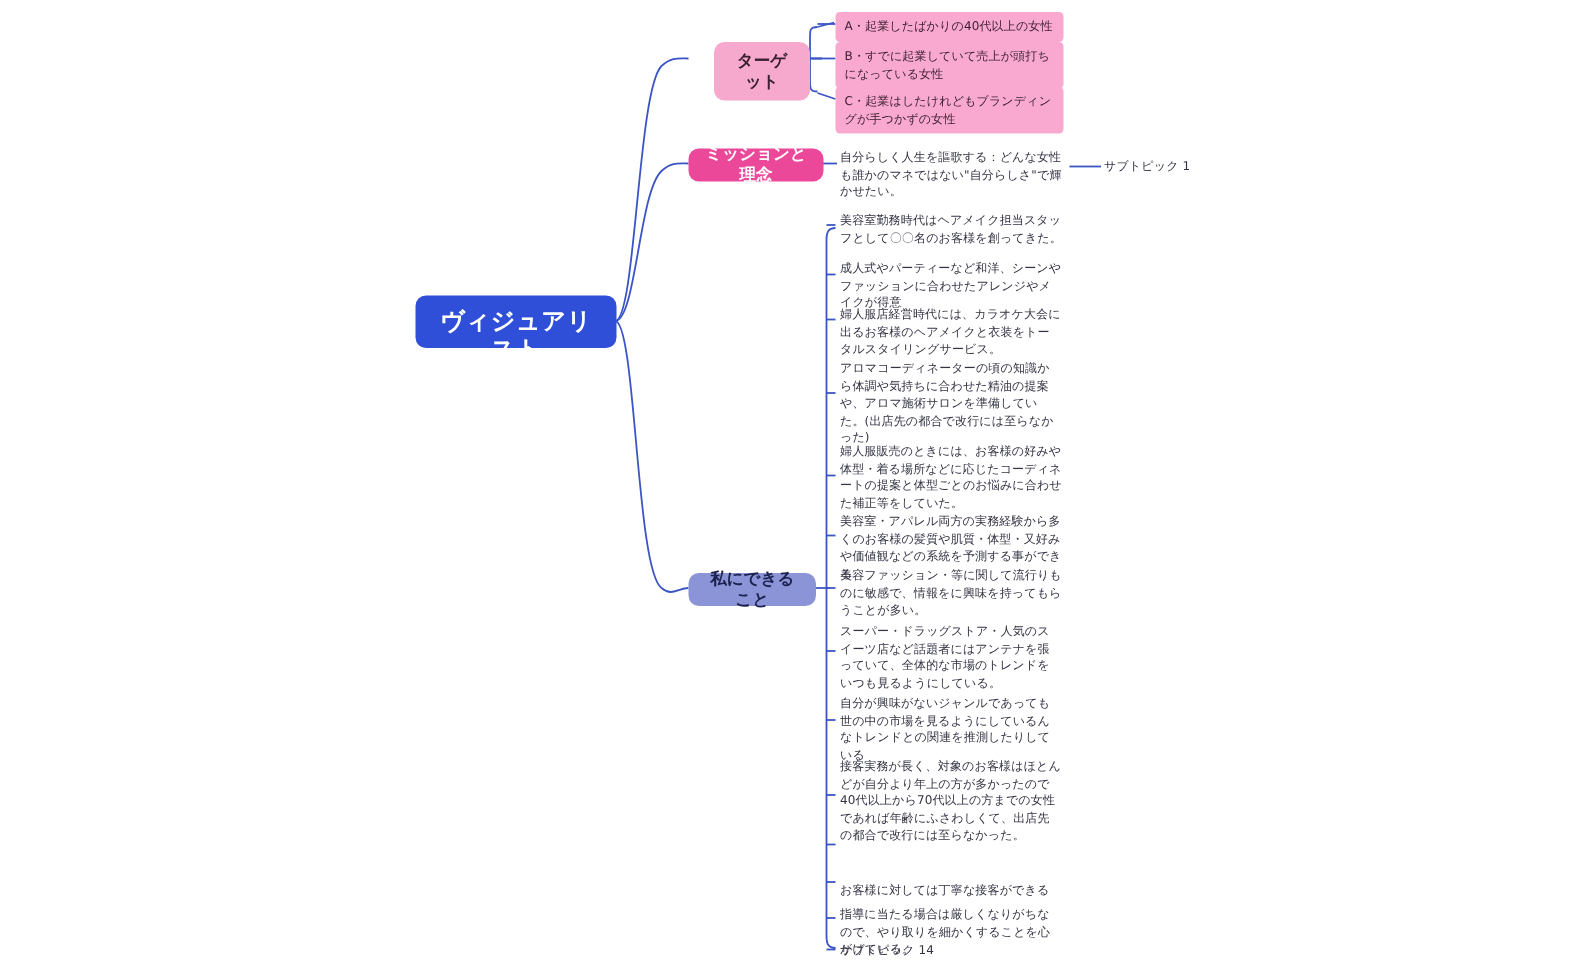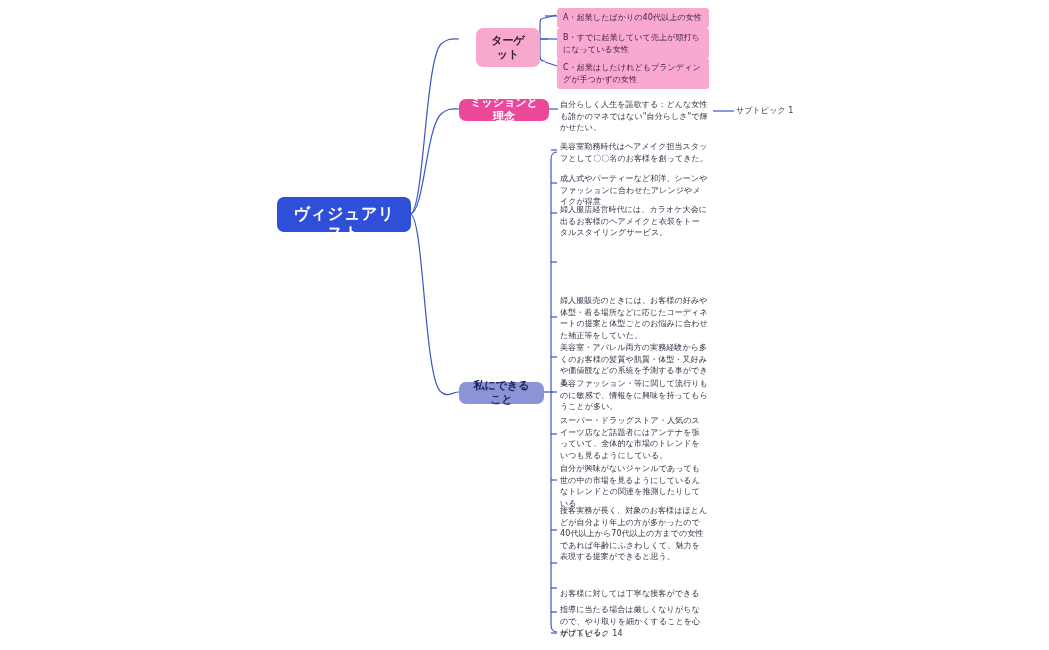--- a/index.html
+++ b/index.html
@@ -178,37 +178,40 @@
 
   <div class="leaf leaf-plain" style="left:558px; top:141px; width:152px;">
     <span>美容室勤務時代はヘアメイク担当スタッフとして〇〇名のお客様を創ってきた。</span>
   </div>
   <div class="leaf leaf-plain" style="left:558px; top:173px; width:152px;">
     <span>成人式やパーティーなど和洋、シーンやファッションに合わせたアレンジやメイクが得意</span>
   </div>
   <div class="leaf leaf-plain" style="left:558px; top:204px; width:152px;">
     <span>婦人服店経営時代には、カラオケ大会に出るお客様のヘアメイクと衣装をトータルスタイリングサービス。</span>
   </div>
+  <div class="leaf leaf-plain" style="left:558px; top:240px; width:152px;">
+    <span>アロマコーディネーターの頃の知識から体調や気持ちに合わせた精油の提案や、アロマ施術サロンを準備していた。(出店先の都合で改行には至らなかった)</span>
+  </div>
   <div class="leaf leaf-plain" style="left:558px; top:295px; width:152px;">
     <span>婦人服販売のときには、お客様の好みや体型・着る場所などに応じたコーディネートの提案と体型ごとのお悩みに合わせた補正等をしていた。</span>
   </div>
   <div class="leaf leaf-plain" style="left:558px; top:342px; width:152px;">
     <span>美容室・アパレル両方の実務経験から多くのお客様の髪質や肌質・体型・又好みや価値観などの系統を予測する事ができる</span>
   </div>
   <div class="leaf leaf-plain" style="left:558px; top:378px; width:152px;">
     <span>美容ファッション・等に関して流行りものに敏感で、情報をに興味を持ってもらうことが多い。</span>
   </div>
   <div class="leaf leaf-plain" style="left:558px; top:415px; width:152px;">
     <span>スーパー・ドラッグストア・人気のスイーツ店など話題者にはアンテナを張っていて、全体的な市場のトレンドをいつも見るようにしている。</span>
   </div>
   <div class="leaf leaf-plain" style="left:558px; top:463px; width:152px;">
     <span>自分が興味がないジャンルであっても世の中の市場を見るようにしているんなトレンドとの関連を推測したりしている</span>
   </div>
   <div class="leaf leaf-plain" style="left:558px; top:505px; width:152px;">
-    <span>接客実務が長く、対象のお客様はほとんどが自分より年上の方が多かったので40代以上から70代以上の方までの女性であれば年齢にふさわしくて、魅力を表現する提案ができると思う。</span>
+    <span>接客実務が長く、対象のお客様はほとんどが自分より年上の方が多かったので40代以上から70代以上の方までの女性であれば年齢にふさわしくて、出店先の都合で改行には至らなかった。</span>
   </div>
   <div class="leaf leaf-plain" style="left:558px; top:588px; width:152px;">
     <span>お客様に対しては丁寧な接客ができる</span>
   </div>
   <div class="leaf leaf-plain" style="left:558px; top:604px; width:152px;">
     <span>指導に当たる場合は厳しくなりがちなので、やり取りを細かくすることを心がけている。</span>
   </div>
   <div class="leaf leaf-plain" style="left:558px; top:628px; width:152px;">
     <span>サブトピック 14</span>
   </div>

